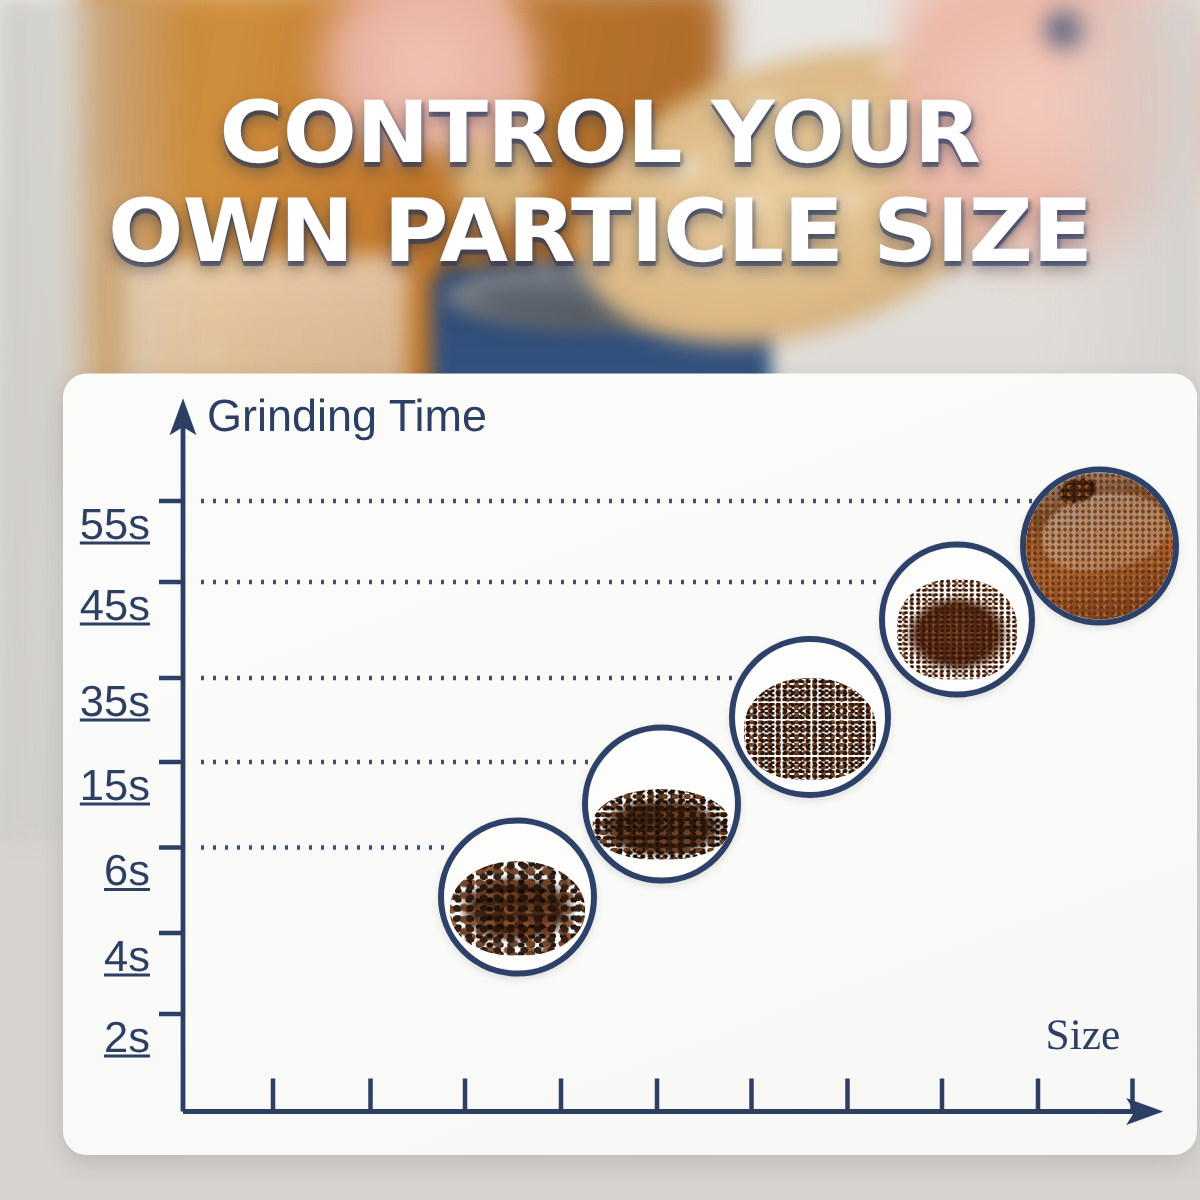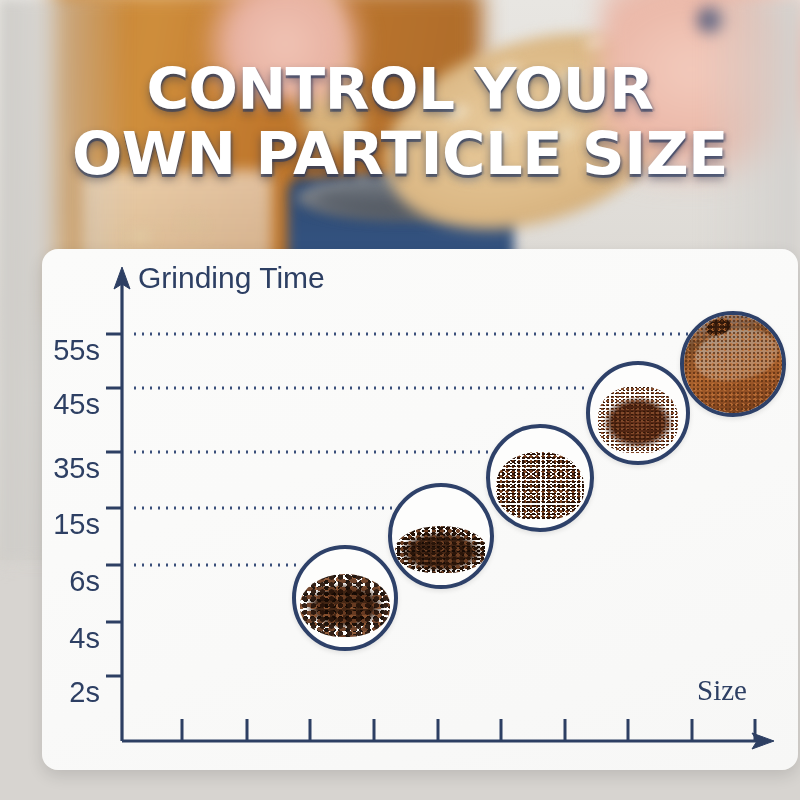--- a/index.html
+++ b/index.html
@@ -174,21 +174,21 @@
   .ytick-label {
     position:absolute;
     right:0; width:0;
     font-family:"Liberation Sans", sans-serif;
     font-size:29px;
     color:#2d3f63;
     letter-spacing:0px;
     white-space:nowrap;
     transform:translateY(-50%);
   }
-  .ytick-label span { position:absolute; right:0; }
+  .ytick-label span { position:absolute; right:0;text-decoration:underline; }
 
   #axis-y-title {
     position:absolute;
     left:96px; top:12px;
     font-family:"Liberation Sans", sans-serif;
     font-size:30px;
     color:#2d3f63;
     white-space:nowrap;
   }
   #axis-x-title {

